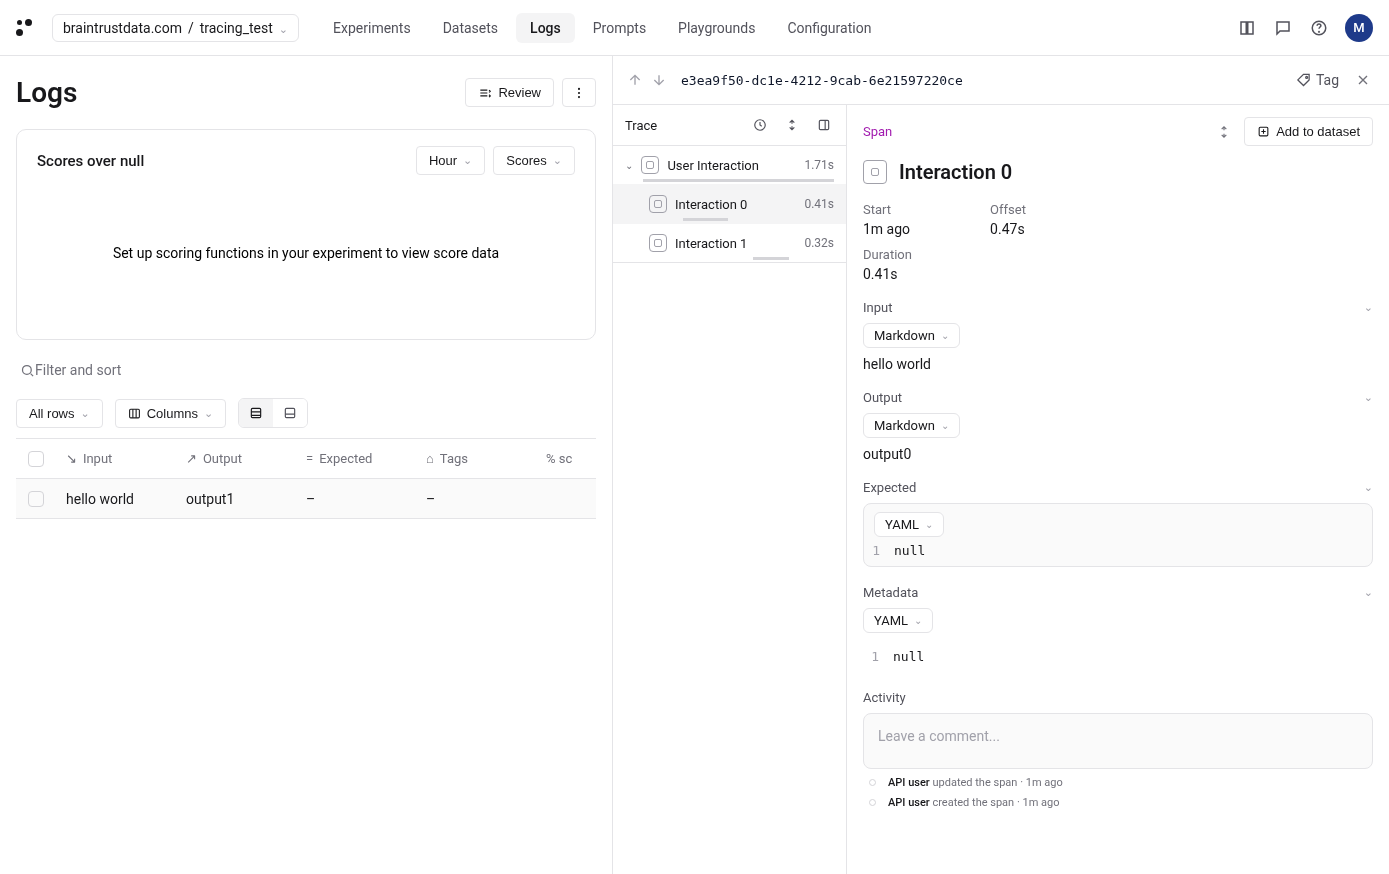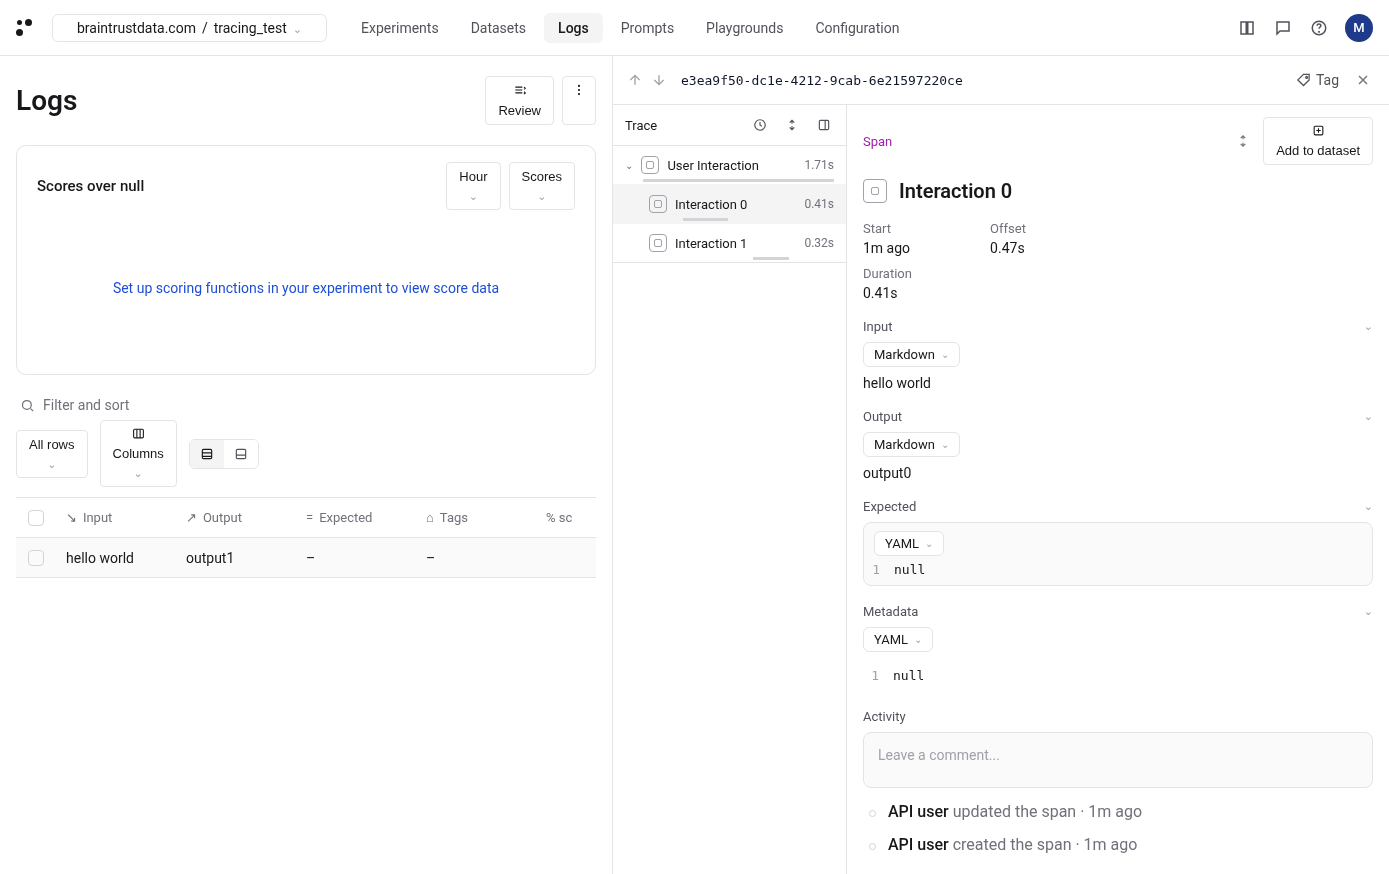--- a/index.html
+++ b/index.html
@@ -3,45 +3,45 @@
 <meta charset="utf-8">
 <style>
 * { box-sizing: border-box; margin: 0; padding: 0; }
 body { font-family: -apple-system, BlinkMacSystemFont, "Segoe UI", Roboto, sans-serif; font-size: 14px; color: #18181b; background: #fff; width: 1389px; height: 874px; overflow: hidden; }
 
 
 .topbar { display: flex; align-items: center; height: 56px; border-bottom: 1px solid #e4e4e7; padding: 0 16px; }
 .logo { display: flex; gap: 3px; width: 20px; flex-wrap: wrap; margin-right: 16px; }
 .logo span { width: 7px; height: 7px; background: #18181b; border-radius: 50%; }
 .logo span:nth-child(1) { width: 5px; height: 5px; margin-top: 1px; margin-left: 1px;}
-.breadcrumb-box { display: flex; align-items: flex-end; border: 1px solid #e4e4e7; border-radius: 6px; padding: 5px 24px; gap: 6px; cursor: pointer; }
+.breadcrumb-box { display: flex; align-items: flex-end; border: 1px solid #e4e4e7; border-radius: 6px; padding: 5px 10px; gap: 6px; cursor: pointer; }
 .breadcrumb-box .chev { color: #a1a1aa; font-size: 11px; }
 .nav { display: flex; gap: 4px; margin-left: 20px; }
 .nav-item { padding: 7px 14px; border-radius: 6px; color: #52525b; cursor: pointer; }
 .nav-item.active { background: #f4f4f5; color: #18181b; font-weight: 500; }
 .top-right { margin-left: auto; display: flex; gap: 16px; align-items: center; }
 .icon-btn { width: 20px; height: 20px; display: flex; align-items: center; justify-content: center; color: #52525b; cursor: pointer; }
 .avatar { width: 28px; height: 28px; border-radius: 50%; background: #1e3a8a; color: #fff; display: flex; align-items: center; justify-content: center; font-size: 13px; font-weight: 500; }
 
 
 .main { display: flex; height: calc(100% - 56px); }
 .left-pane { width: 613px; padding: 20px 16px; border-right: 1px solid #e4e4e7; }
 .page-title { font-size: 28px; font-weight: 600; }
 .title-row { display: flex; align-items: center; margin-bottom: 20px; }
 .title-actions { margin-left: auto; display: flex; gap: 8px; }
-.btn { border: 1px solid #e4e4e7; border-radius: 4px; background: #fff; padding: 6px 12px; font-size: 13px; display: inline-flex; align-items: center; gap: 6px; cursor: pointer; color: #18181b; flex-direction: column; }
+.btn { border: 1px solid #e4e4e7; border-radius: 4px; background: #fff; padding: 6px 12px; font-size: 13px; display: inline-flex; align-items: center; gap: 6px; cursor: pointer; color: #18181b; }
 .btn-icon-only { padding: 6px 9px; }
 
 .card { border: 1px solid #e4e4e7; border-radius: 10px; padding: 16px 20px; margin-bottom: 18px; }
 .card-head { display: flex; align-items: center; margin-bottom: 8px; }
 .card-title { font-size: 15px; font-weight: 500; }
 .card-ctrls { margin-left: auto; display: flex; gap: 8px; }
-.card-body-empty { height: 140px; display: flex; align-items: center; justify-content: center; color: #1d4ed8; }
-
-.filter-row { display: flex; align-items: center; gap: 8px; color: #71717a; margin-bottom: 3px; padding: 4px; }
+.card-body-empty { height: 140px; display: flex; align-items: center; justify-content: center; color: #000000; }
+
+.filter-row { display: flex; align-items: center; color: #71717a; margin-bottom: 16px; padding: 4px; }
 .toolbar { display: flex; gap: 12px; align-items: center; margin-bottom: 10px; }
 .seg { display: flex; border: 1px solid #e4e4e7; border-radius: 6px; overflow: hidden; }
 .seg button { border: none; background: #fff; padding: 7px 10px; cursor: pointer; color: #52525b; }
 .seg button.active { background: #f4f4f5; color: #18181b; }
 
 .table { border-top: 1px solid #e4e4e7; }
 .thead, .trow { display: flex; align-items: center; border-bottom: 1px solid #e4e4e7; height: 40px; }
 .thead { color: #71717a; font-size: 13px; }
 .tcell { padding: 0 10px; display: flex; align-items: center; gap: 6px; }
 .tcell.check { width: 40px; justify-content: center; }
@@ -85,21 +85,21 @@
 .sec-head { display: flex; align-items: center; margin-bottom: 8px; }
 .sec-title { font-size: 13px; color: #52525b; }
 .sec-head .chev { margin-left: auto; color: #a1a1aa; font-size: 11px; }
 .pill { display: inline-flex; align-items: center; gap: 6px; border: 1px solid #e4e4e7; border-radius: 6px; padding: 4px 10px; font-size: 13px; cursor: pointer; }
 .sec-body { margin-top: 8px; font-size: 14px; }
 .code-box { border: 1px solid #e4e4e7; border-radius: 8px; background: #fafafa; padding: 8px 0; margin-top: 8px; }
 .code-box.plain { border: none; background: transparent; }
 .code-line { display: flex; font-family: ui-monospace, Menlo, monospace; font-size: 13px; }
 .code-line .ln { width: 30px; text-align: right; color: #a1a1aa; padding-right: 14px; }
 .comment-box { border: 1px solid #e4e4e7; border-radius: 8px; background: #fafafa; padding: 14px; color: #a1a1aa; margin-top: 8px; min-height: 56px; }
-.activity-item { display: flex; gap: 12px; margin-top: 14px; font-size: 16px; align-items: baseline; padding-left: 6px;}
+.activity-item { display: flex; gap: 12px; margin-top: 5px; font-size: 11px; align-items: baseline; padding-left: 6px;}
 .activity-item .dot { width: 7px; height: 7px; border: 1.5px solid #d4d4d8; border-radius: 50%; margin-top: 5px; }
 .activity-item .who { font-weight: 500; }
 .activity-item .rest { color: #71717a; }
 
 svg { display: block; }
 </style>
 </head>
 <body>
 
 <div class="topbar">

